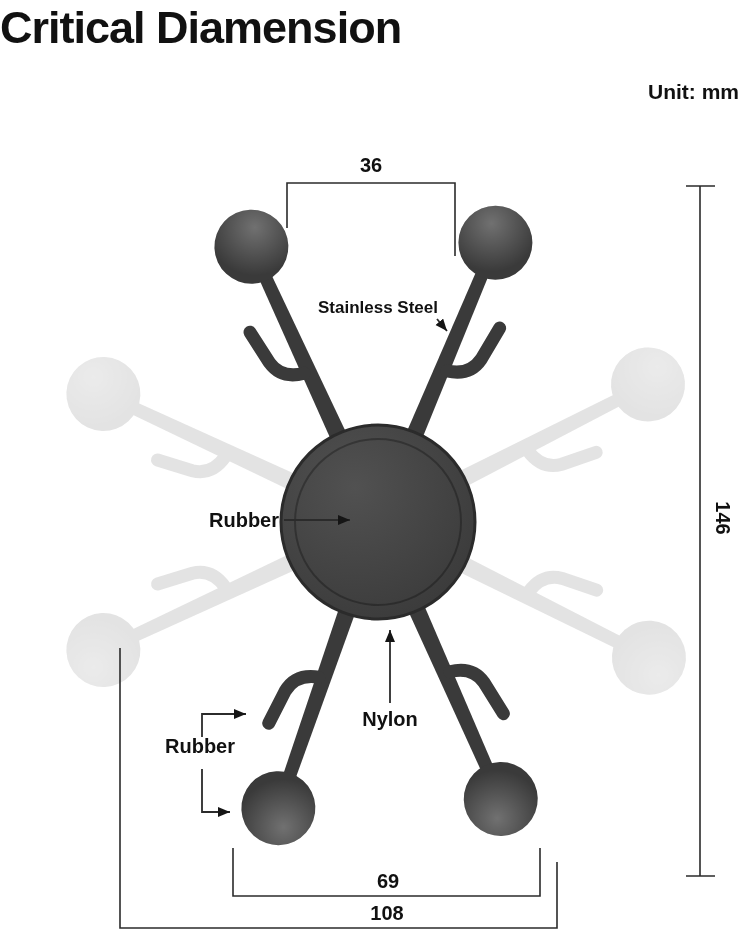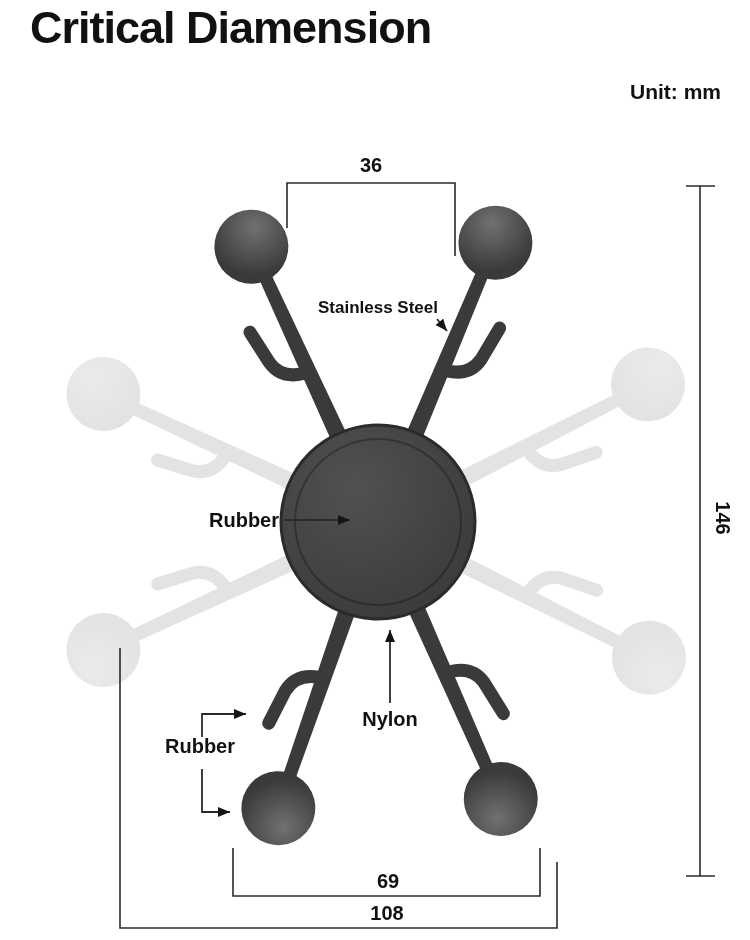--- a/index.html
+++ b/index.html
@@ -7,31 +7,31 @@
     position: relative;
     width: 750px;
     height: 940px;
     background: var(--background, #fff);
     overflow: hidden;
     font-family: "Liberation Sans", sans-serif;
   }
   .title {
     position: absolute;
     top: 2px;
-    left: 30px;
+    left: 0;
     margin: 0;
     font-size: 45px;
     font-weight: bold;
     letter-spacing: -1px;
     color: var(--text, #111);
   }
   .unit {
     position: absolute;
     top: 80px;
-    right: 29px;
+    right: 11px;
     font-size: 21px;
     font-weight: bold;
     color: var(--text, #111);
   }
   .diagram { position: absolute; top: 0; left: 0; }
   .mech-col  { color: var(--mechanism, #3a3a3a); }
   .ghost-col { color: var(--ghost, #bdbdbd); opacity: 0.42; }
   .dim, .ann { stroke: var(--line, #2b2b2b); fill: none; }
   .dim { stroke-width: 1.6; }
   .ann { stroke-width: 1.8; }

